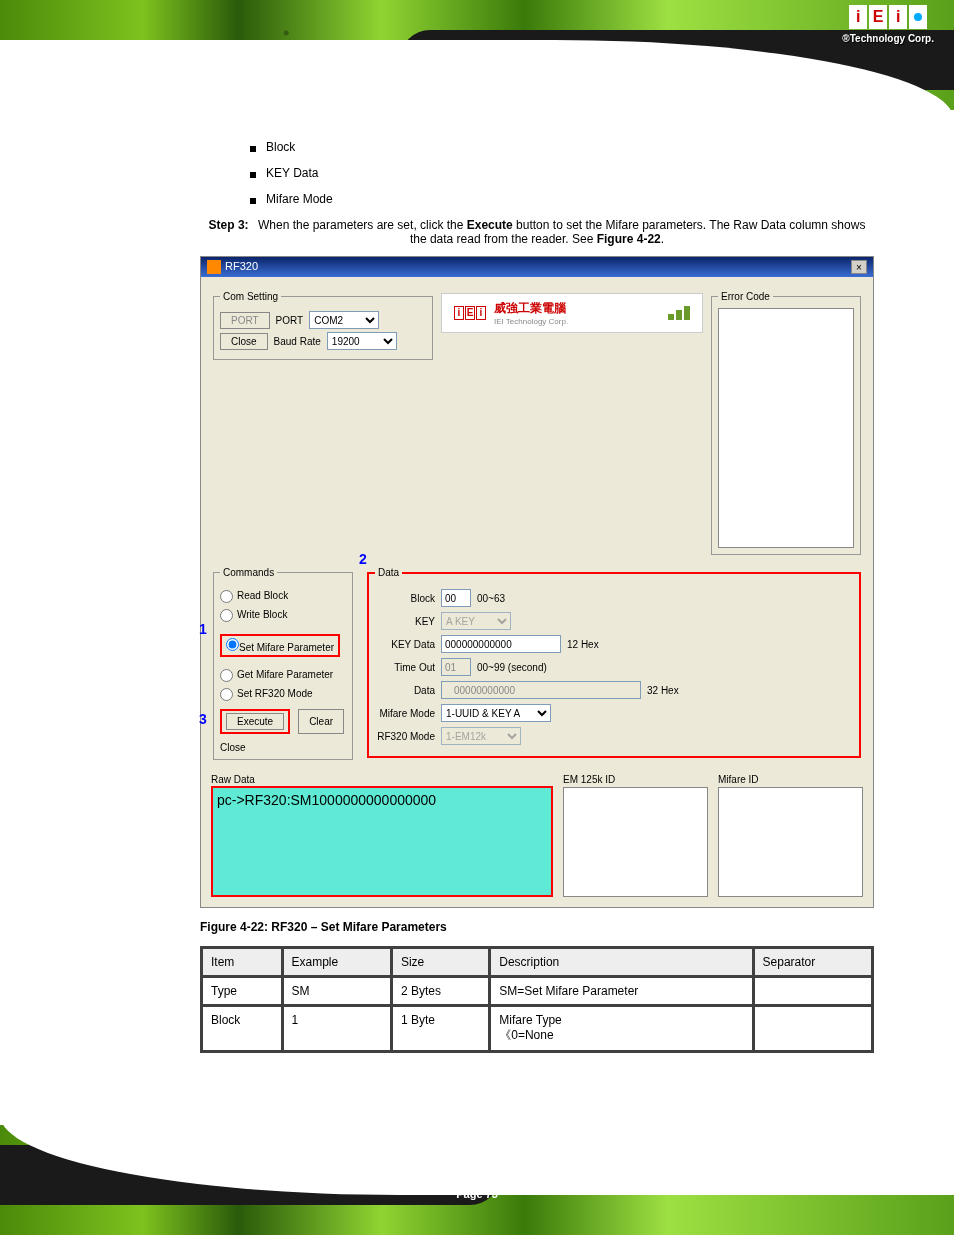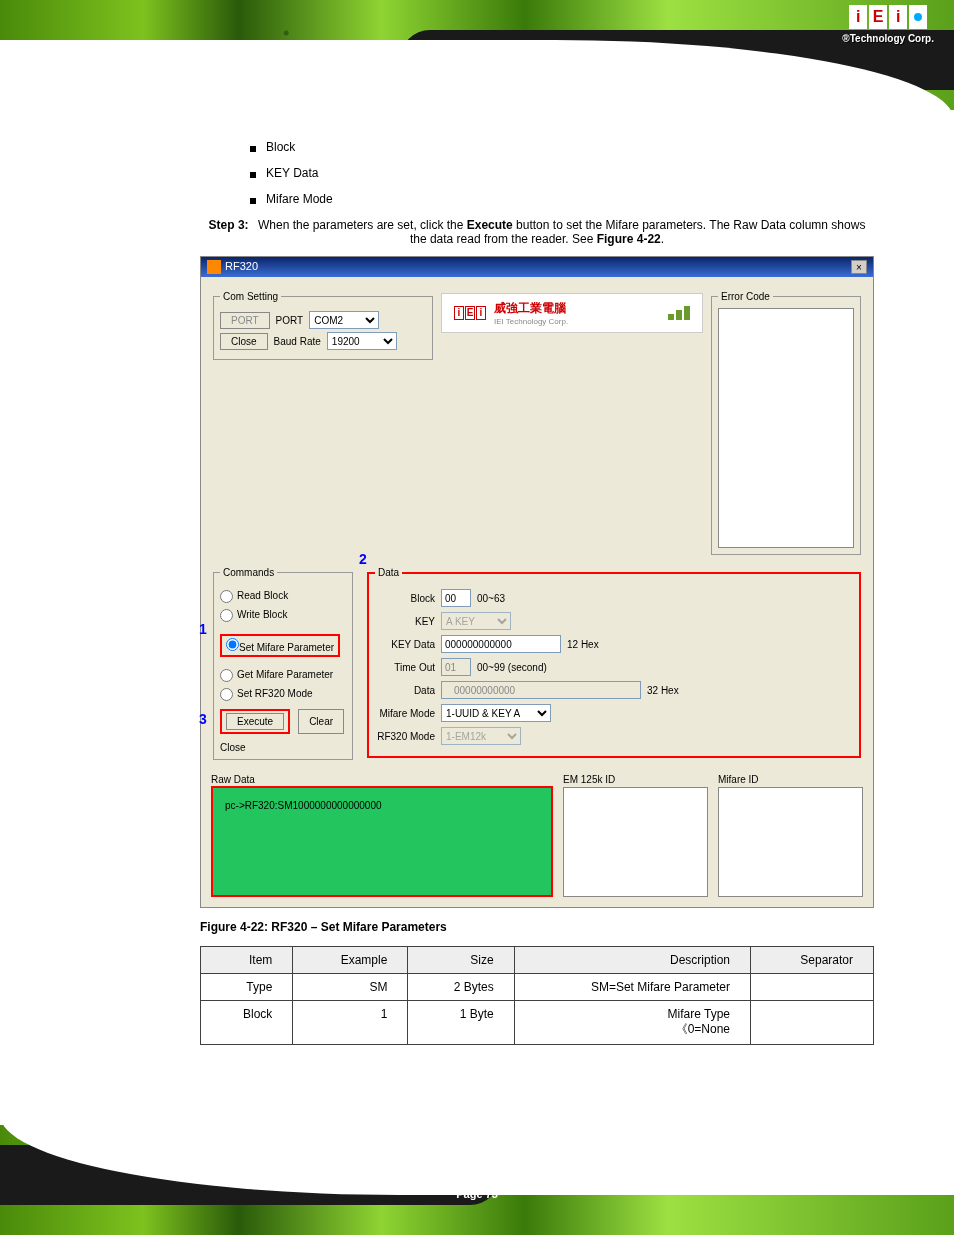--- a/index.html
+++ b/index.html
@@ -78,28 +78,28 @@
   .red-box { border:2px solid #f00; padding:2px 4px; display:inline-block;}
   
   .marker-1 { position:absolute; left:-12px; top:58px; color:#00f; font-weight:bold; font-size:14px;}
   .marker-2 { position:absolute; left:148px; top:-12px; color:#00f; font-weight:bold; font-size:14px;}
   .marker-3 { position:absolute; left:-12px; top:148px; color:#00f; font-weight:bold; font-size:14px;}
   
   .btn-row { display:flex; gap:8px; margin:8px 0;}
   
   .lower-row { display:flex; gap:10px; margin-top:10px;}
   .raw-col { flex:1; }
-  .raw-area { width:100%; height:110px; background:#22c55e; border:1px solid #888; border-left:2px solid #f00;border-right:2px solid #f00;border-bottom:2px solid #f00; padding:12px; font-size:10px; position:relative;}
+  .raw-area { width:100%; height:110px; background:#5eead4; border:1px solid #888; border-left:2px solid #f00;border-right:2px solid #f00;border-bottom:2px solid #f00; padding:4px; font-size:14px; position:relative;}
   .raw-area::before{content:"";position:absolute;top:-2px;left:-2px;right:-2px;height:2px;background:#f00;}
   .small-col { flex:0 0 145px; }
   .small-area { width:100%; height:110px; background:#fff; border:1px solid #888; }
   .col-label { font-size:10px; margin-bottom:2px;}
 
   table.data-table { width:100%; border-collapse:collapse; margin-top:10px; font-size:12px;}
-  table.data-table td, table.data-table th { border:1px solid #404040; padding:6px 20px; text-align:right; vertical-align:top;}
+  table.data-table td, table.data-table th { border:3px solid #404040; padding:6px 8px; text-align:left; vertical-align:top;}
   table.data-table th { background:#eee; font-weight:normal;}
   .page-num { position:absolute; bottom:35px; left:50%; transform:translateX(-50%); font-size:11px; font-weight:bold; color:#fff; z-index:10;}
   .step3-line { display: inline; }
 </style>
 </head>
 <body>
 
 <div class="top-graphic">
   <div class="green-circuit"></div>
   <div class="dark-stripe-top"></div>

